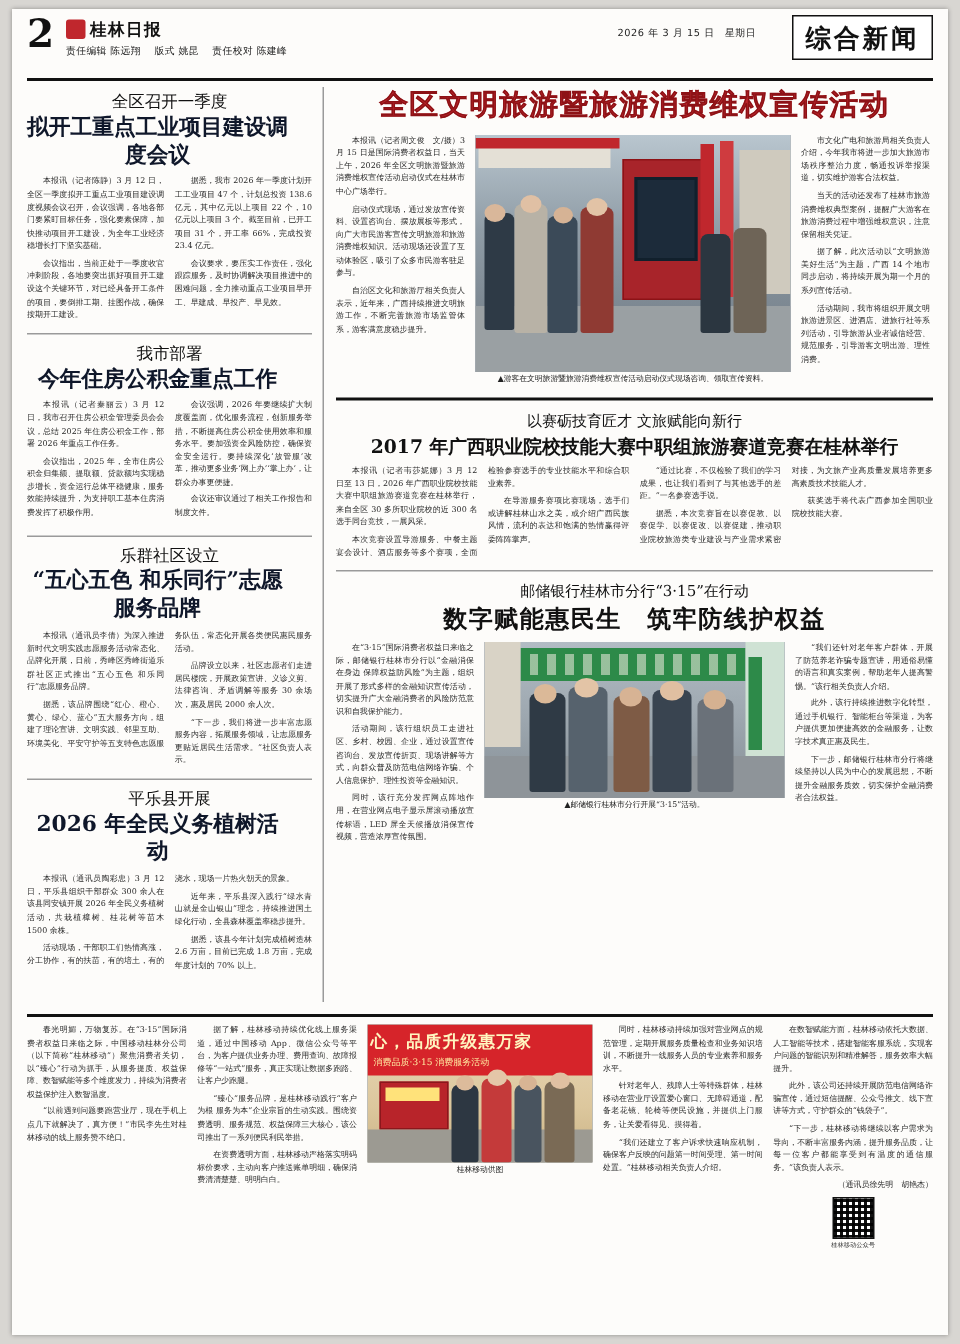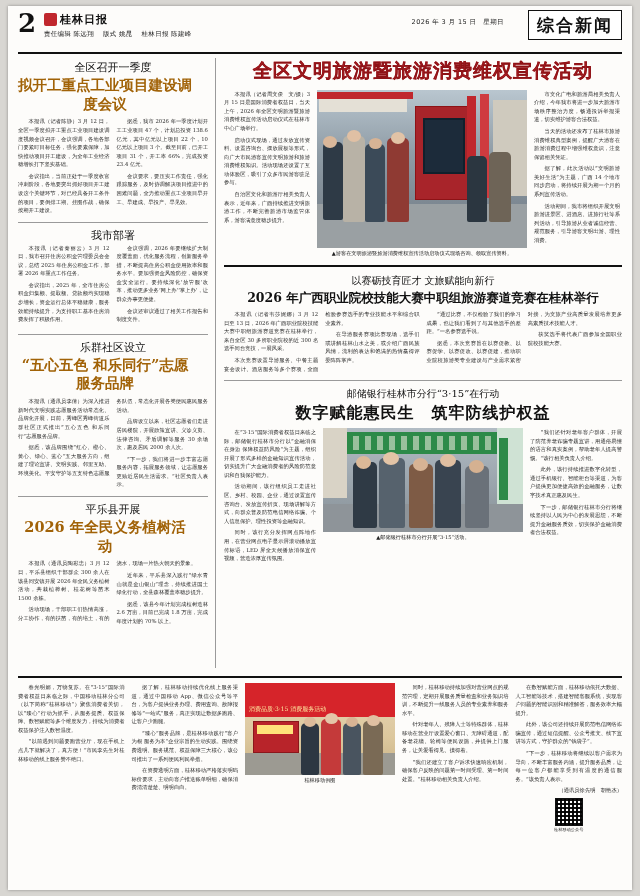--- a/index.html
+++ b/index.html
@@ -78,21 +78,21 @@
     border-top:2px solid #111;
     padding-top:5px;box-sizing:border-box;
   }
   
   .h-small{
     text-align:center;font-size:11px;color:#111;
     font-family:"DejaVu Serif", serif;
     margin:3px 0 1px 0;line-height:1.25;
   }
   .h-main{
-    text-align:center;font-size:14.5px;font-weight:bold;color:#a16207;
+    text-align:center;font-size:14.5px;font-weight:bold;color:#0f172a;
     font-family:"DejaVu Serif", serif;
     margin:1px 16px 4px 0;line-height:1.3;
   }
   .h-mid{
     text-align:center;font-size:13px;font-weight:bold;color:#111;
     font-family:"DejaVu Serif", serif;
     margin:2px 0 4px 0;line-height:1.3;
   }
   .h-lead{
     text-align:center;font-size:10px;color:#111;
@@ -168,21 +168,21 @@
 
   <div class="masthead">
     <div class="folio">2</div>
     <div class="paper-logo">
       <span class="logo-mark"></span>
       <span class="logo-text">桂林日报</span>
     </div>
     <div class="staff">
       <span>责任编辑 陈远翔</span>
       <span>版式 姚昆</span>
-      <span>桂林日报 陈建峰</span>
+      <span>责任校对 陈建峰</span>
     </div>
     <div class="date-line">2026 年 3 月 15 日　星期日</div>
     <div class="section-box">综合新闻</div>
   </div>
 
   <div class="body-wrap">
 
     <div class="col-left">
 
       <div>
@@ -193,20 +193,21 @@
           <p>会议指出，当前正处于一季度收官冲刺阶段，各地要突出抓好项目开工建设这个关键环节，对已经具备开工条件的项目，要倒排工期、挂图作战，确保按期开工建设。</p>
           <p>据悉，我市 2026 年一季度计划开工工业项目 47 个，计划总投资 138.6 亿元，其中亿元以上项目 22 个，10 亿元以上项目 3 个。截至目前，已开工项目 31 个，开工率 66%，完成投资 23.4 亿元。</p>
           <p>会议要求，要压实工作责任，强化跟踪服务，及时协调解决项目推进中的困难问题，全力推动重点工业项目早开工、早建成、早投产、早见效。</p>
         </div>
       </div>
 
       <hr class="rule">
 
       <div>
         <div class="h-small">我市部署</div>
+        <div class="h-main">今年住房公积金重点工作</div>
         <div class="txt cols2">
           <p>本报讯（记者秦丽云）3 月 12 日，我市召开住房公积金管理委员会会议，总结 2025 年住房公积金工作，部署 2026 年重点工作任务。</p>
           <p>会议指出，2025 年，全市住房公积金归集额、提取额、贷款额均实现稳步增长，资金运行总体平稳健康，服务效能持续提升，为支持职工基本住房消费发挥了积极作用。</p>
           <p>会议强调，2026 年要继续扩大制度覆盖面，优化服务流程，创新服务举措，不断提高住房公积金使用效率和服务水平。要加强资金风险防控，确保资金安全运行。要持续深化‘放管服’改革，推动更多业务‘网上办’‘掌上办’，让群众办事更便捷。</p>
           <p>会议还审议通过了相关工作报告和制度文件。</p>
         </div>
       </div>
 
       <hr class="rule">
 
@@ -282,21 +283,21 @@
             <p>当天的活动还发布了桂林市旅游消费维权典型案例，提醒广大游客在旅游消费过程中增强维权意识，注意保留相关凭证。</p>
             <p>据了解，此次活动以“文明旅游 美好生活”为主题，广西 14 个地市同步启动，将持续开展为期一个月的系列宣传活动。</p>
             <p>活动期间，我市将组织开展文明旅游进景区、进酒店、进旅行社等系列活动，引导旅游从业者诚信经营、规范服务，引导游客文明出游、理性消费。</p>
           </div>
         </div>
       </div>
 
       <hr class="rule-thick">
 
       <div class="h-lead">以赛砺技育匠才 文旅赋能向新行</div>
-      <div class="h-mid" style="font-size:12.5px;">2026 年广西职业院校技能大赛中职组旅游赛道竞赛在桂林举行</div>
+      <div class="h-mid" style="font-size:12.5px;">2017 年广西职业院校技能大赛中职组旅游赛道竞赛在桂林举行</div>
       <div class="txt cols4">
         <p>本报讯（记者韦莎妮娜）3 月 12 日至 13 日，2026 年广西职业院校技能大赛中职组旅游赛道竞赛在桂林举行，来自全区 30 多所职业院校的近 300 名选手同台竞技，一展风采。</p>
         <p>本次竞赛设置导游服务、中餐主题宴会设计、酒店服务等多个赛项，全面检验参赛选手的专业技能水平和综合职业素养。</p>
         <p>在导游服务赛项比赛现场，选手们或讲解桂林山水之美，或介绍广西民族风情，流利的表达和饱满的热情赢得评委阵阵掌声。</p>
         <p>“通过比赛，不仅检验了我们的学习成果，也让我们看到了与其他选手的差距。”一名参赛选手说。</p>
         <p>据悉，本次竞赛旨在以赛促教、以赛促学、以赛促改、以赛促建，推动职业院校旅游类专业建设与产业需求紧密对接，为文旅产业高质量发展培养更多高素质技术技能人才。</p>
         <p>获奖选手将代表广西参加全国职业院校技能大赛。</p>
       </div>
 
       <hr class="rule">
@@ -355,20 +356,21 @@
         <div class="txt" style="width:108px;">
           <p>据了解，桂林移动持续优化线上服务渠道，通过中国移动 App、微信公众号等平台，为客户提供业务办理、费用查询、故障报修等“一站式”服务，真正实现让数据多跑路、让客户少跑腿。</p>
           <p>“臻心”服务品牌，是桂林移动践行“客户为根 服务为本”企业宗旨的生动实践。围绕资费透明、服务规范、权益保障三大核心，该公司推出了一系列便民利民举措。</p>
           <p>在资费透明方面，桂林移动严格落实明码标价要求，主动向客户推送账单明细，确保消费清清楚楚、明明白白。</p>
         </div>
 
         <div style="width:152px;">
           <div class="photo" style="height:92px;">
             <div class="ph-sky" style="background:linear-gradient(180deg,#e8d7b6 0%,#dcc79d 60%,#c9b184 100%);"></div>
             <div style="position:absolute;left:0;top:0;right:0;height:34px;background:#d6242a;"></div>
+            <div style="position:absolute;left:2px;top:4px;right:2px;height:16px;color:#fff6c0;font-family:'DejaVu Serif',serif;font-size:11px;font-weight:bold;letter-spacing:1px;line-height:16px;">心，品质升级惠万家</div>
             <div style="position:absolute;left:4px;top:21px;right:2px;height:10px;color:#ffe9a0;font-family:'DejaVu Serif',serif;font-size:6px;line-height:10px;">消费品质·3·15 消费服务活动</div>
             <div style="position:absolute;left:8px;top:38px;width:44px;height:30px;background:#b8242a;border:1px solid #8b171c;"></div>
             <div style="position:absolute;left:12px;top:42px;width:36px;height:9px;background:#ffe27a;"></div>
             <div class="ph-ground" style="height:22px;background:#9c9a92;"></div>
             <div class="ph-person" style="left:56px;top:40px;width:18px;height:52px;background:#2d3742;"></div>
             <div class="ph-person" style="left:76px;top:36px;width:20px;height:56px;background:#c43a3a;"></div>
             <div class="ph-person" style="left:98px;top:40px;width:18px;height:52px;background:#49545f;"></div>
             <div class="ph-person" style="left:118px;top:38px;width:20px;height:54px;background:#7a6a55;"></div>
             <div style="position:absolute;left:59px;top:34px;width:12px;height:10px;border-radius:50%;background:#dcbb9b;"></div>
             <div style="position:absolute;left:80px;top:30px;width:13px;height:11px;border-radius:50%;background:#e4c6a8;"></div>

